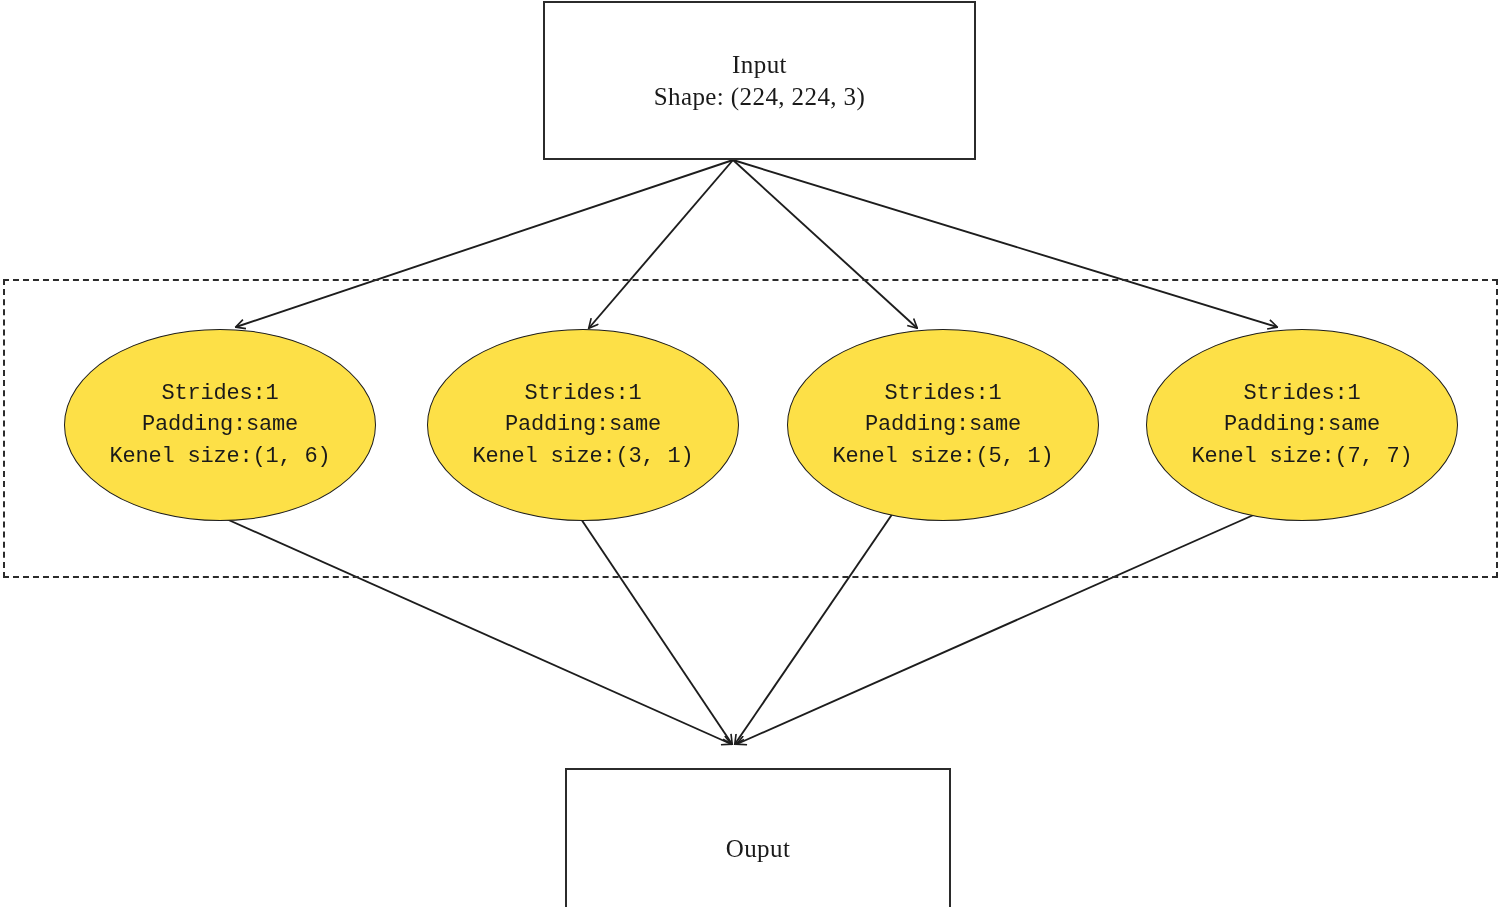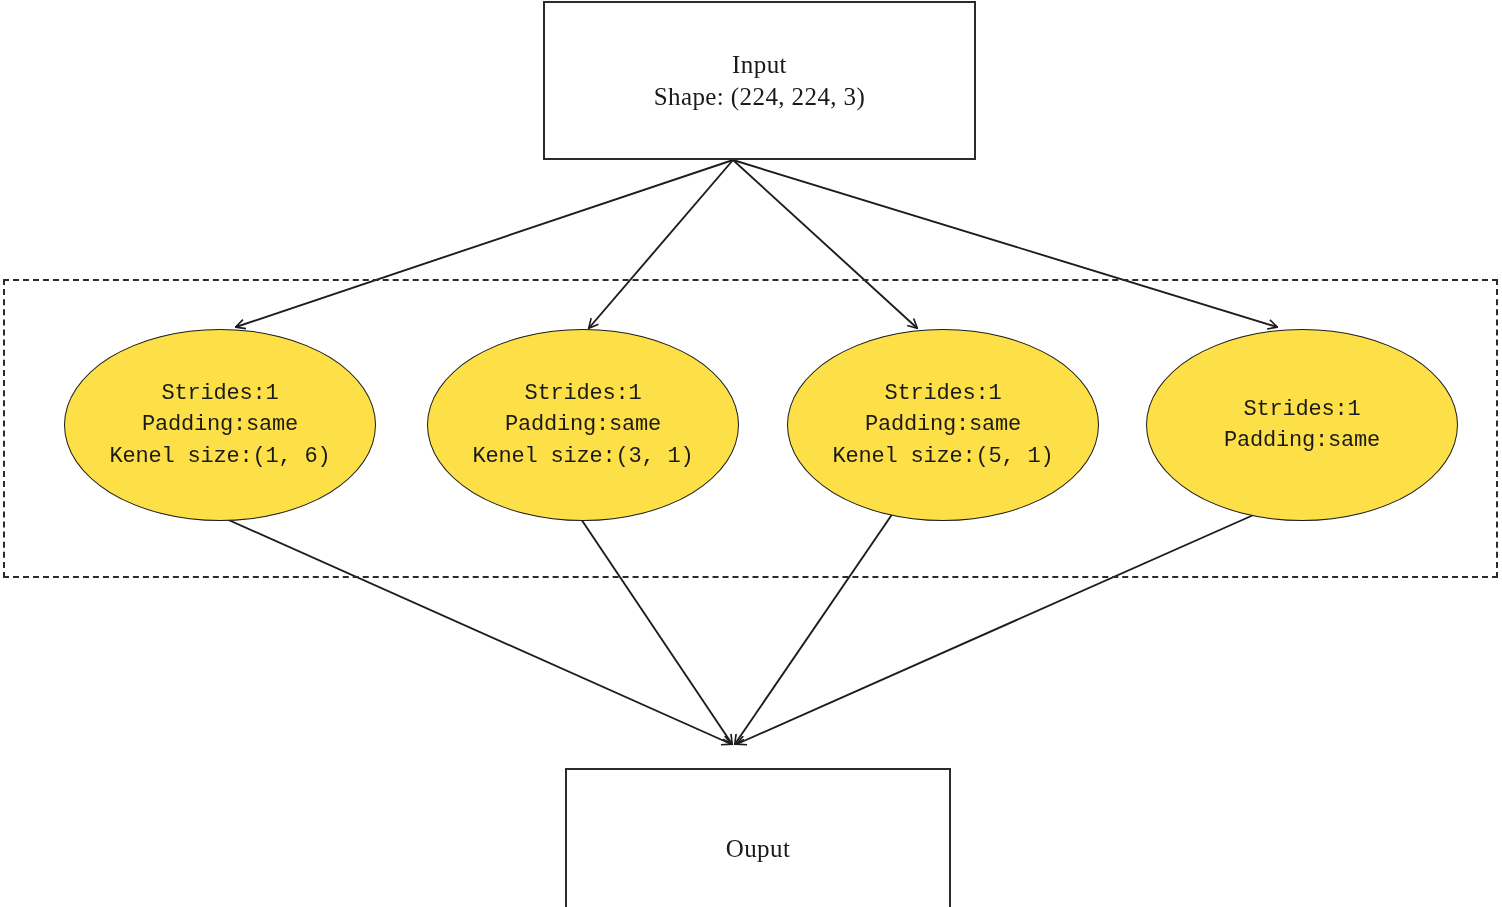--- a/index.html
+++ b/index.html
@@ -143,19 +143,20 @@
 
   <div class="node-ellipse" id="branch-2">
     <span>Strides:1</span>
     <span>Padding:same</span>
     <span>Kenel size:(5, 1)</span>
   </div>
 
   <div class="node-ellipse" id="branch-3">
     <span>Strides:1</span>
     <span>Padding:same</span>
+    <span>Kenel size:(7, 7)</span>
   </div>
 
   <div class="node-rect" id="output-node">
     <div class="line1">Ouput</div>
   </div>
 
 </div>
 
 </body></html>

